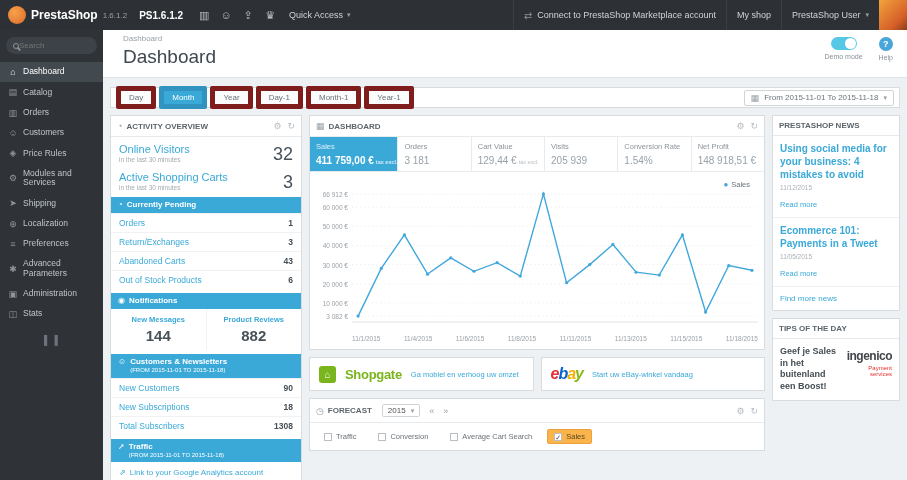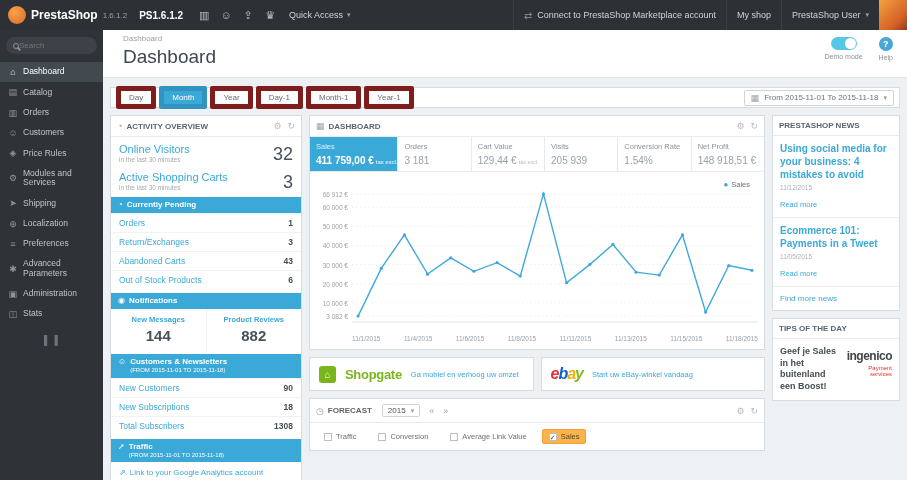--- a/index.html
+++ b/index.html
@@ -506,21 +506,21 @@
           <span class="fc-item">
             <span class="checkbox"></span>
             <span>Traffic</span>
           </span>
           <span class="fc-item">
             <span class="checkbox"></span>
             <span>Conversion</span>
           </span>
           <span class="fc-item">
             <span class="checkbox"></span>
-            <span>Average Link Value</span>
+            <span>Average Cart Search</span>
           </span>
           <span class="fc-item active">
             <span class="checkbox">✓</span>
             <span>Sales</span>
           </span>
         </div>
       </div>
     </div>
 
     <div class="col-right">

